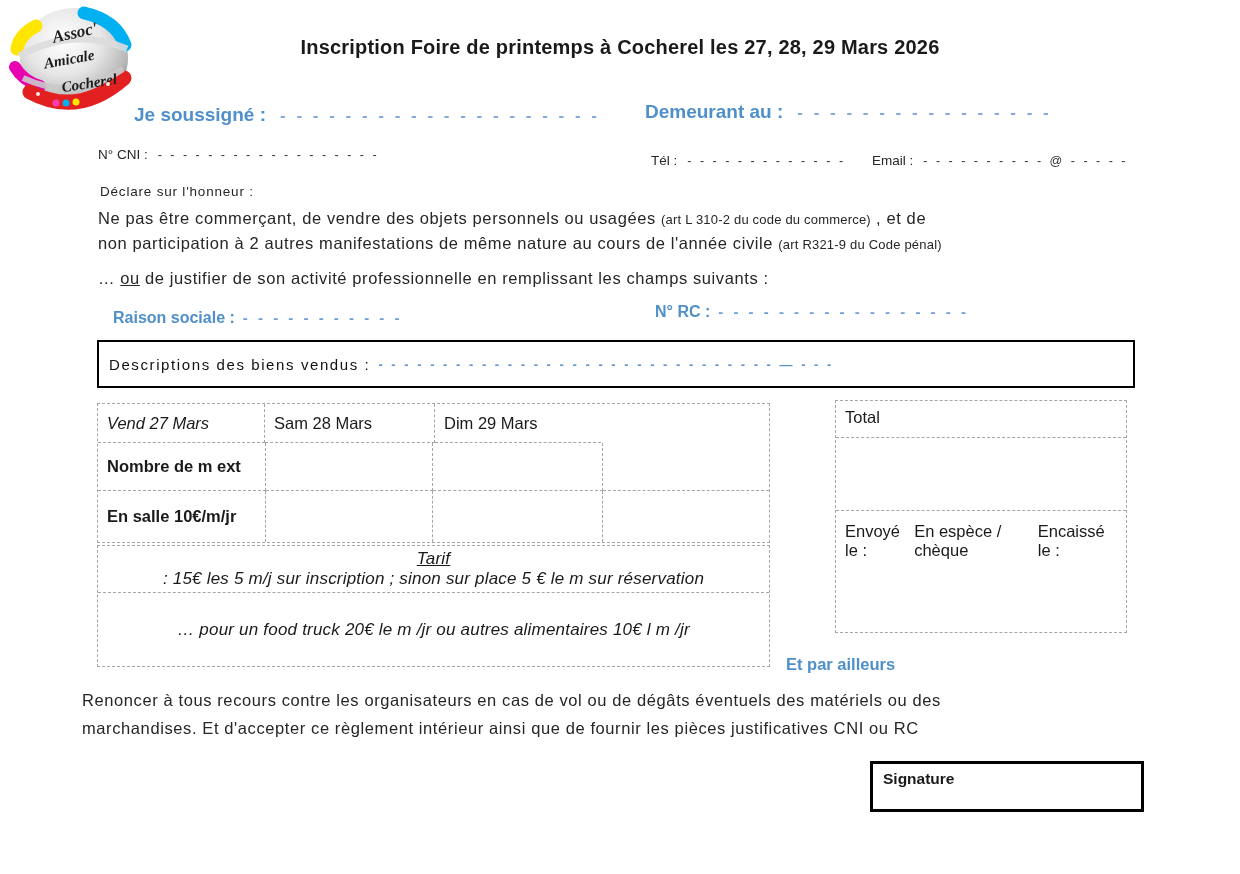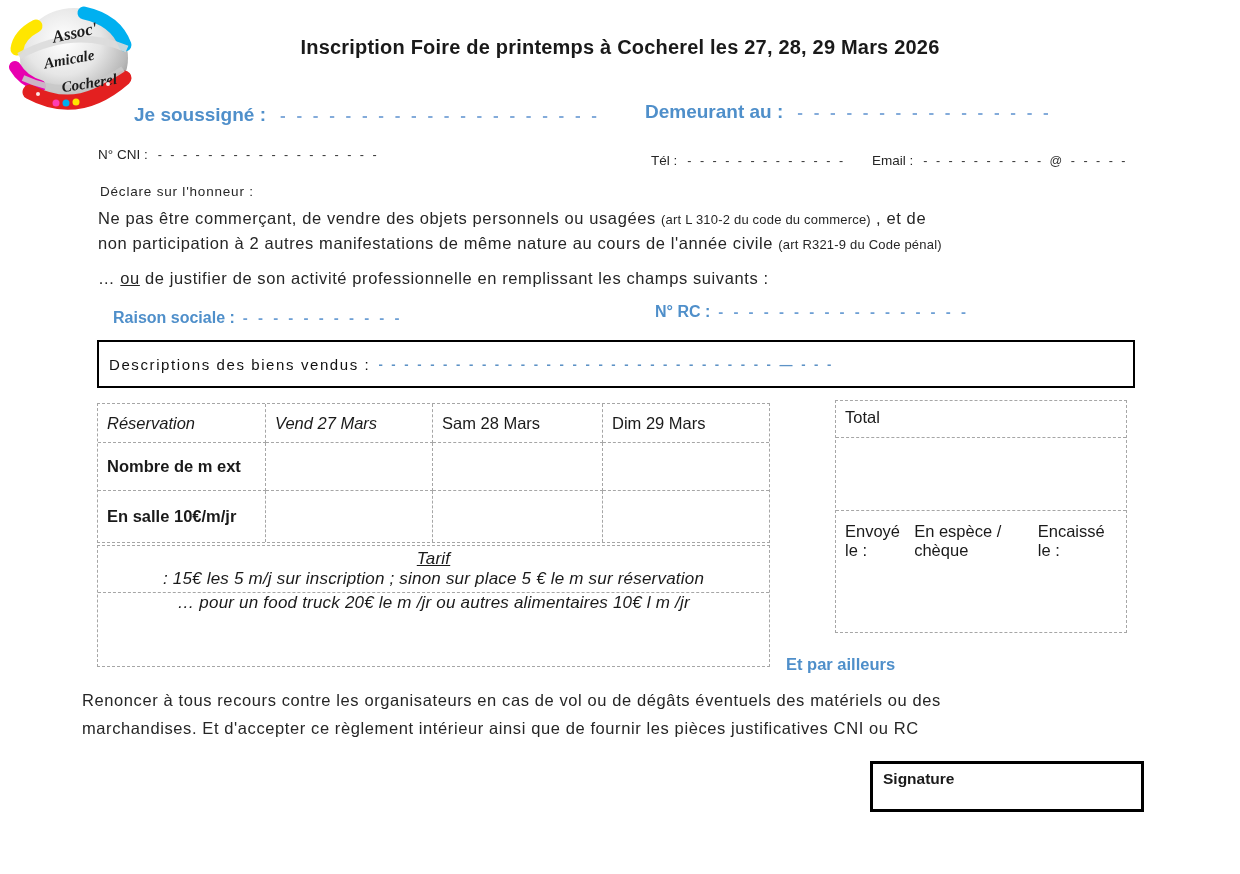--- a/index.html
+++ b/index.html
@@ -47,21 +47,21 @@
   .h-italic { font-style:italic; }
   .row-label { font-weight:bold; }
   .hrow { height:39px; } .drow1 { height:48px; } .drow2 { height:51px; }
 
   
   .tarif-box { left:97px; top:545px; width:673px; border:1px dashed #a6a6a6; background:#fff; }
   .tarif-line {
     height:47px; border-bottom:1px dashed #a6a6a6; display:flex; align-items:center; justify-content:center;
     font-style:italic; font-size:17px; letter-spacing:0.2px;flex-direction:column;
   }
-  .food-box { height:73px; display:flex; justify-content:space-evenly; text-align:center;
+  .food-box { height:73px; display:flex; flex-direction:column; justify-content:space-evenly; text-align:center;
     font-style:italic; font-size:17px; letter-spacing:0.2px; }
 
   
   .pay-box { left:835px; top:400px; width:292px; border:1px dashed #a6a6a6; background:#fff; }
   .pay-total { height:37px; border-bottom:1px dashed #a6a6a6; padding:7px 0 0 9px; font-size:16.5px; }
   .pay-empty { height:73px; border-bottom:1px dashed #a6a6a6; }
   .pay-bottom { height:121px; padding:11px 9px 10px 9px; display:flex; flex-direction:row; justify-content:space-between; font-size:16.5px; }
 
   .et-par { left:786px; top:655px; font-size:16.5px; font-weight:bold; color:#4f8fca; }
 
@@ -145,21 +145,20 @@
     <span>N° RC :</span><span class="dashes">- - - - - - - - - - - - - - - - -</span>
   </div>
 
   <div class="abs desc-box">
     <span class="lbl">Descriptions des biens vendus :</span>
     <span class="dashes">- - - - - - - - - - - - - - - - - - - - - - - - - - - - - - - — - - -</span>
   </div>
 
   <div class="abs resa-table">
     <div class="resa-row">
-      <div class="resa-cell c0 hrow h-italic">Réservation</div>
       <div class="resa-cell c1 hrow h-italic">Vend 27 Mars</div>
       <div class="resa-cell c2 hrow">Sam 28 Mars</div>
       <div class="resa-cell c3 hrow">Dim 29 Mars</div>
     </div>
     <div class="resa-row">
       <div class="resa-cell c0 drow1 row-label">Nombre de m ext</div>
       <div class="resa-cell c1 drow1"></div>
       <div class="resa-cell c2 drow1"></div>
       <div class="resa-cell c3 drow1"></div>
     </div>

